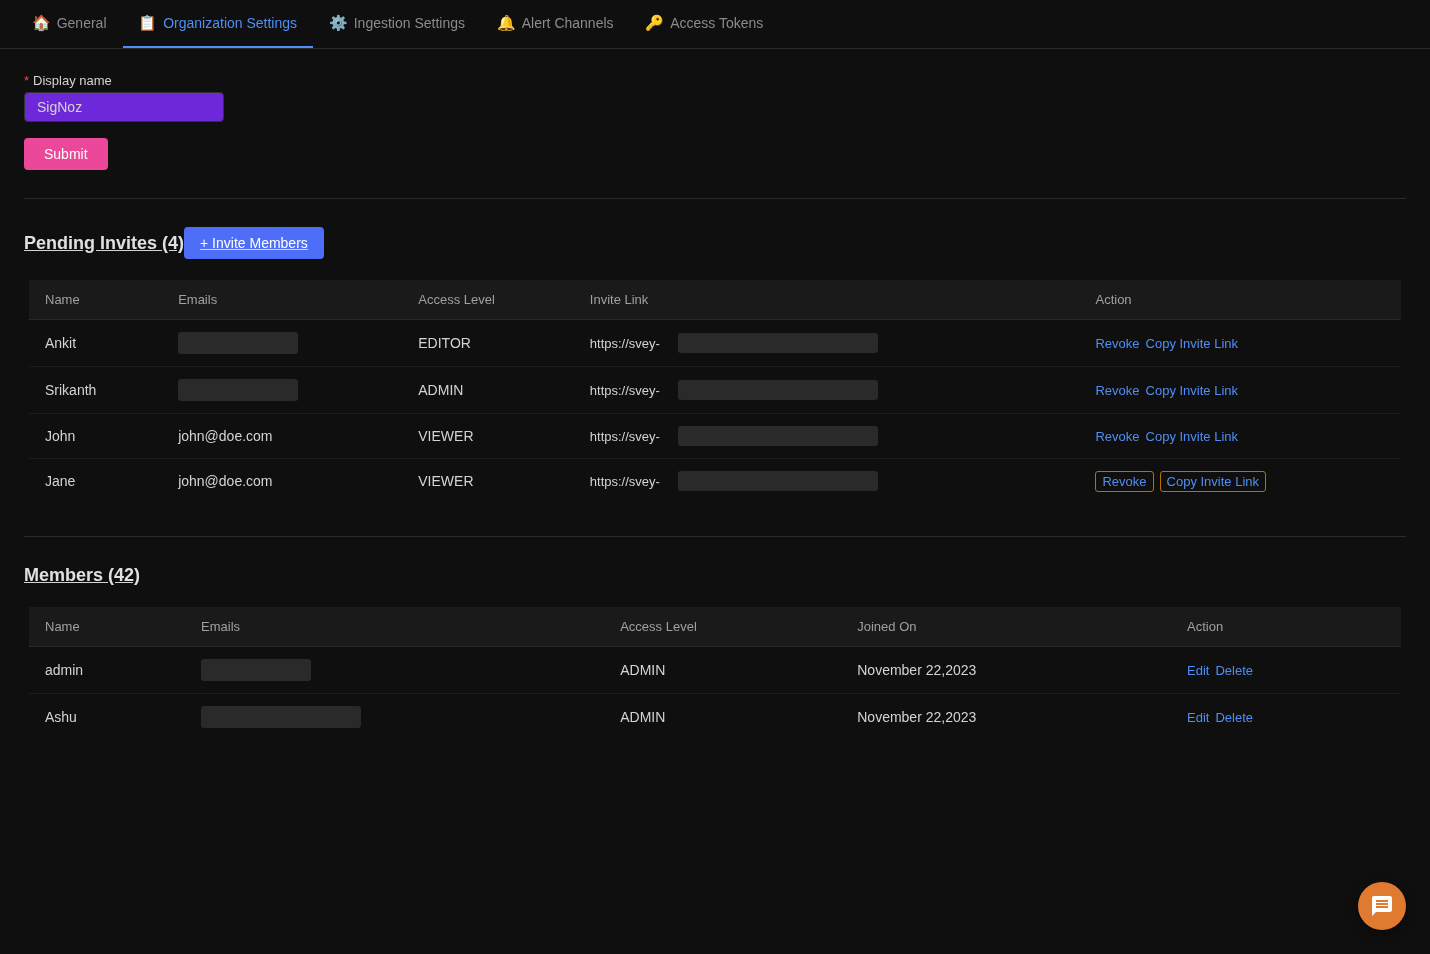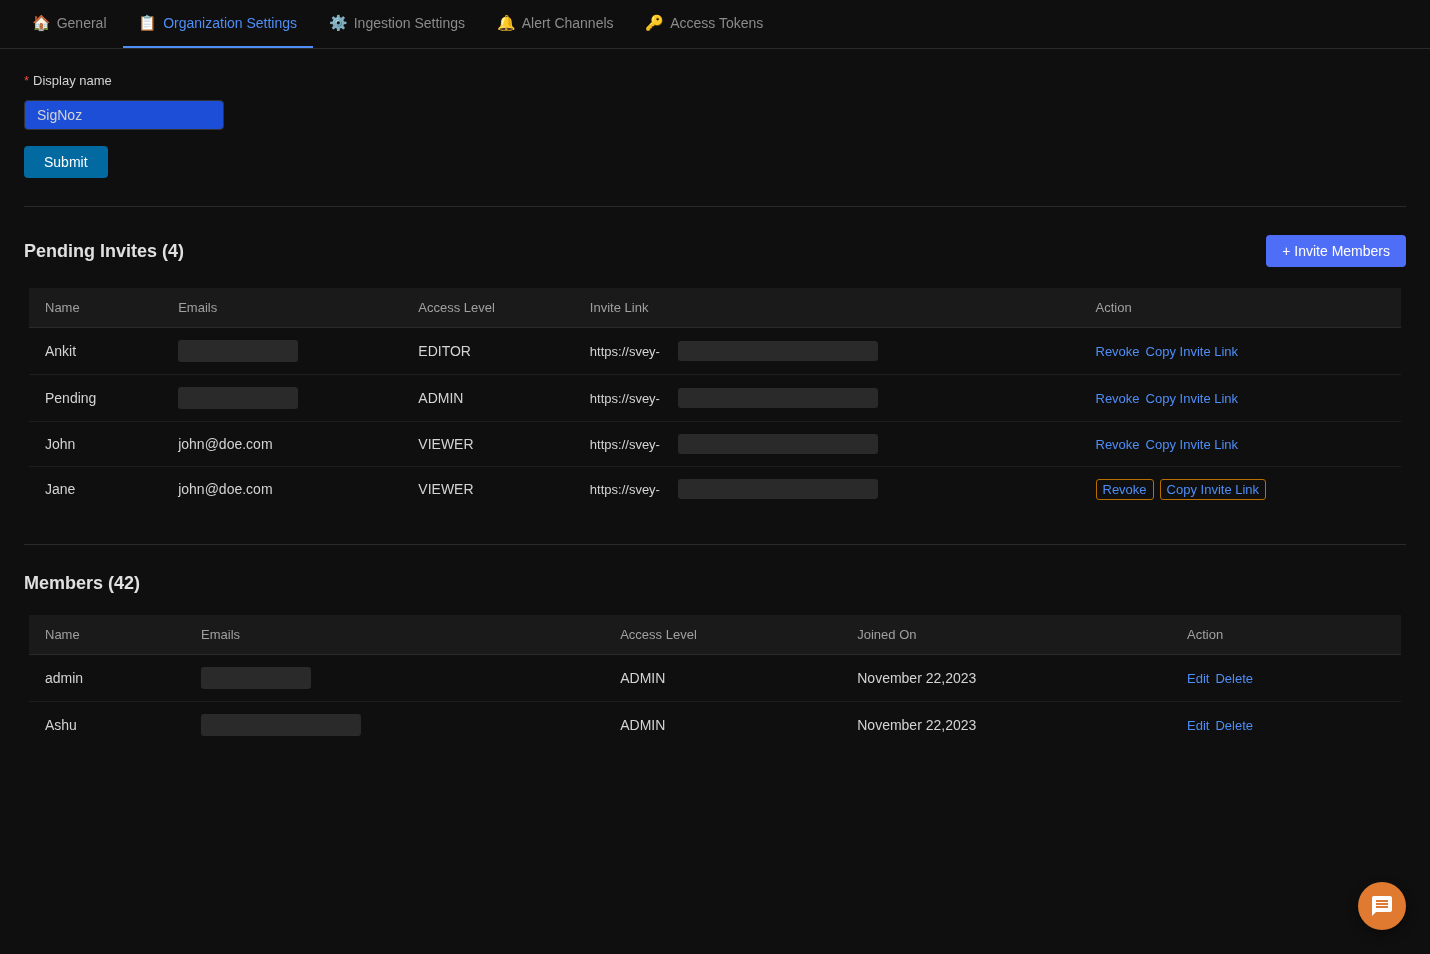--- a/index.html
+++ b/index.html
@@ -41,60 +41,60 @@
     
     .main-content {
       padding: 24px 24px;
       max-width: 1430px;
     }
 
     
     .field-label {
       font-size: 13px;
       color: #d4d4d4;
-      margin-bottom: 12px;
+      margin-bottom: 4px;
     }
     .field-label .required {
       color: #e34d4d;
       margin-right: 4px;
     }
     .text-input {
-      background: #1d4ed8;
+      background: #6d28d9;
       border: 1px solid #333;
       border-radius: 4px;
       color: #d4d4d4;
       padding: 6px 12px;
       font-size: 14px;
       width: 200px;
       outline: none;
     }
     .submit-btn {
       margin-top: 16px;
-      background: #0369a1;
+      background: #ec4899;
       color: #fff;
       border: none;
       border-radius: 4px;
       padding: 8px 20px;
       font-size: 14px;
       cursor: pointer;
     }
 
     
     .section-divider {
       border: none;
       border-top: 1px solid #2a2a2a;
       margin: 28px 0;
     }
 
     
     .section-header {
       display: flex;
       align-items: center;
-      justify-content: space-between;
       margin-bottom: 16px;
+      text-decoration: underline;
     }
     .section-title {
       font-size: 18px;
       font-weight: 600;
       color: #e0e0e0;
     }
     .invite-btn {
       background: #4f6ef7;
       color: #ffffff;
       border: none;
@@ -273,21 +273,21 @@
             <td>EDITOR</td>
             <td>
               <div class="invite-link-cell">
                 <span class="invite-link-text">https://svey-</span>
                 <span class="invite-link-redacted" style="width: 200px;"></span>
               </div>
             </td>
             <td><a class="action-link">Revoke</a><a class="action-link">Copy Invite Link</a></td>
           </tr>
           <tr>
-            <td>Pending</td>
+            <td>Srikanth</td>
             <td><span class="redacted-box" style="width: 120px;"></span></td>
             <td>ADMIN</td>
             <td>
               <div class="invite-link-cell">
                 <span class="invite-link-text">https://svey-</span>
                 <span class="invite-link-redacted" style="width: 200px;"></span>
               </div>
             </td>
             <td><a class="action-link">Revoke</a><a class="action-link">Copy Invite Link</a></td>
           </tr>

